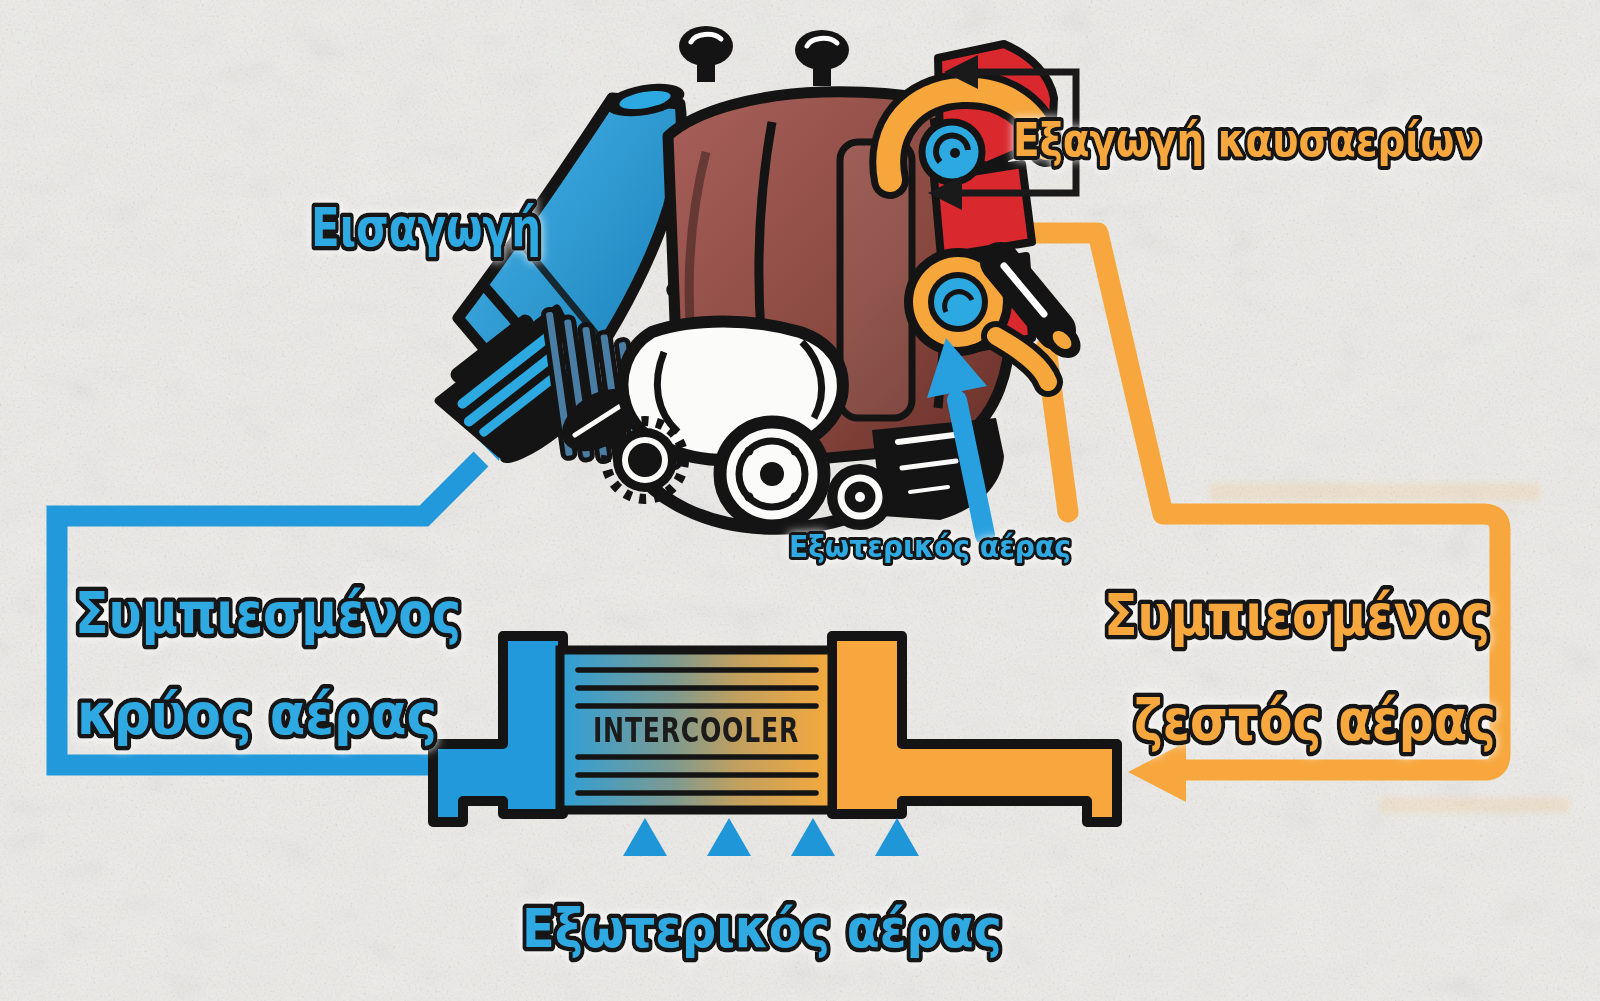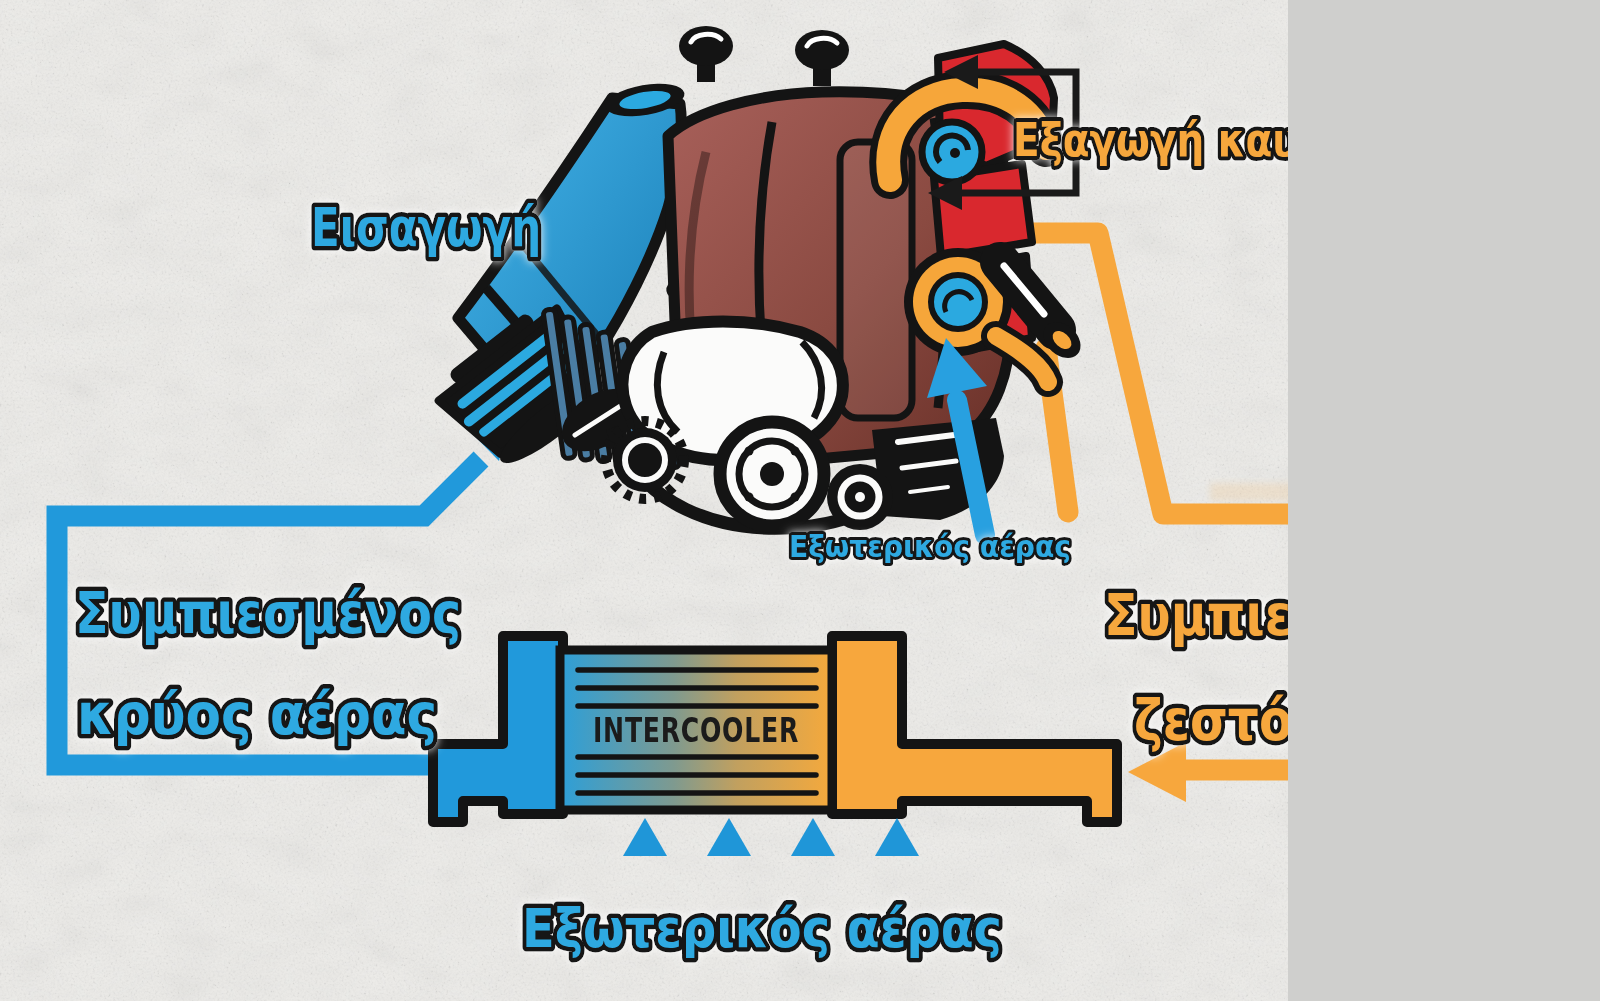--- a/index.html
+++ b/index.html
@@ -1,16 +1,16 @@
 <!DOCTYPE html>
 <html><head>
 <meta charset="utf-8">
 <style>
   html,body{margin:0;padding:0;background:#cfcfcd;}
-  .stage{position:relative;width:1288px;height:1001px;overflow:hidden;background:#ec4899;
+  .stage{position:relative;width:1600px;height:1001px;overflow:hidden;background:#ec4899;
          font-family:"DejaVu Sans","Liberation Sans",sans-serif;}
   svg{display:block}
   text{font-family:"DejaVu Sans","Liberation Sans",sans-serif;font-weight:bold;}
   .lbl{paint-order:stroke fill;stroke:#141414;stroke-linejoin:round;}
   .lbl-blue{fill:#2fa9e1;}
   .lbl-orange{fill:#f6a73c;}
   .core-title{fill:#1b1b1b;letter-spacing:1px;}
 </style>
 </head>
 <body>

